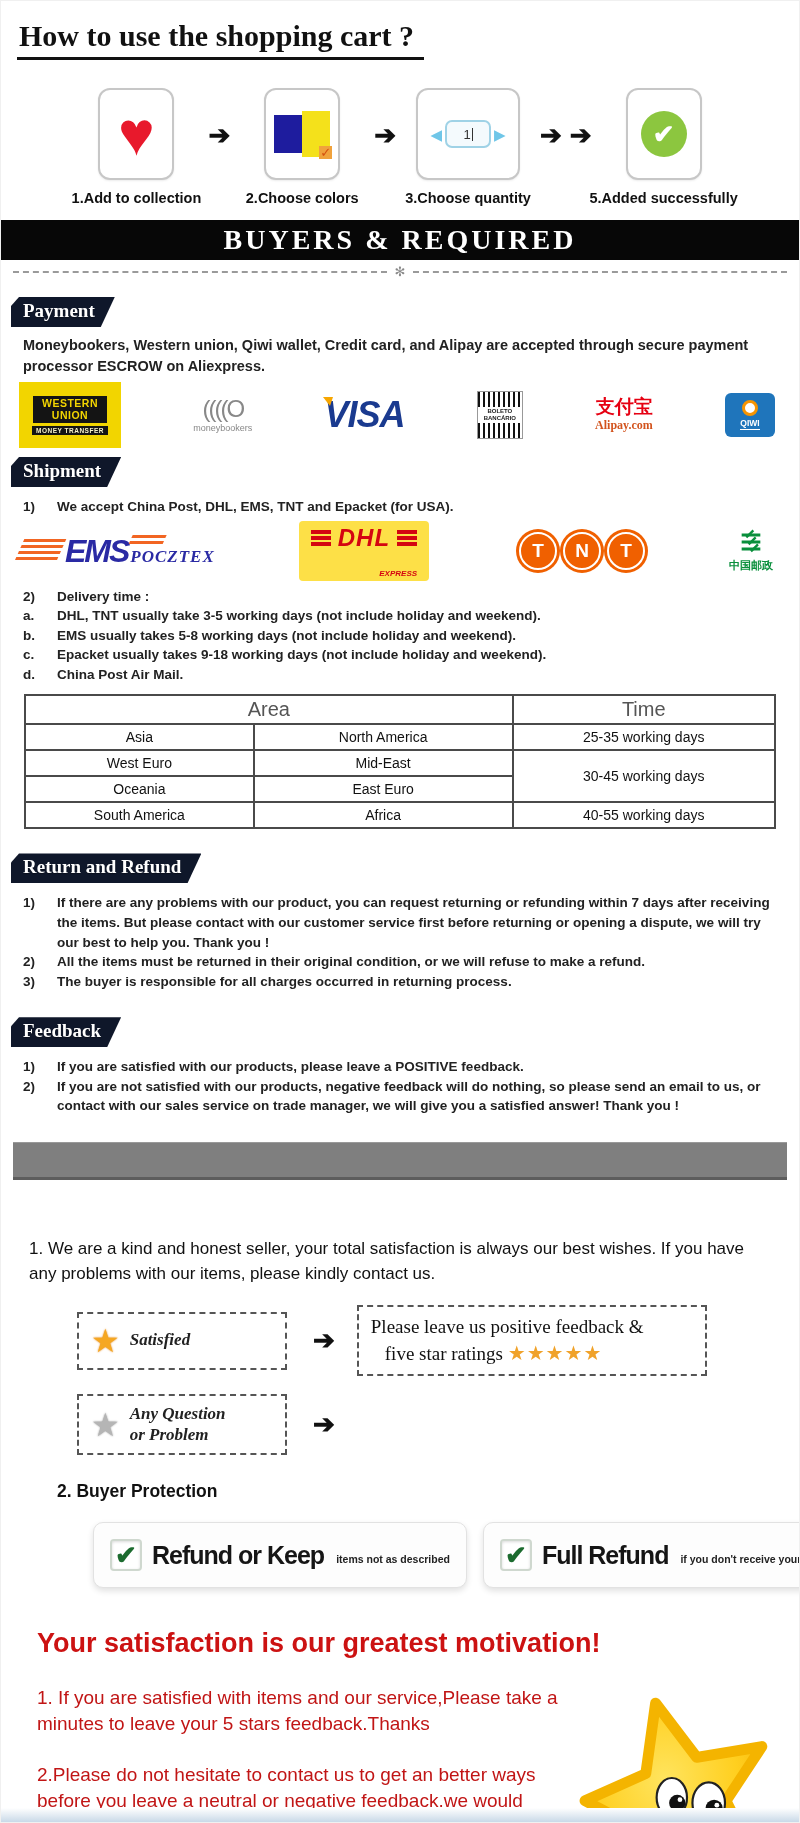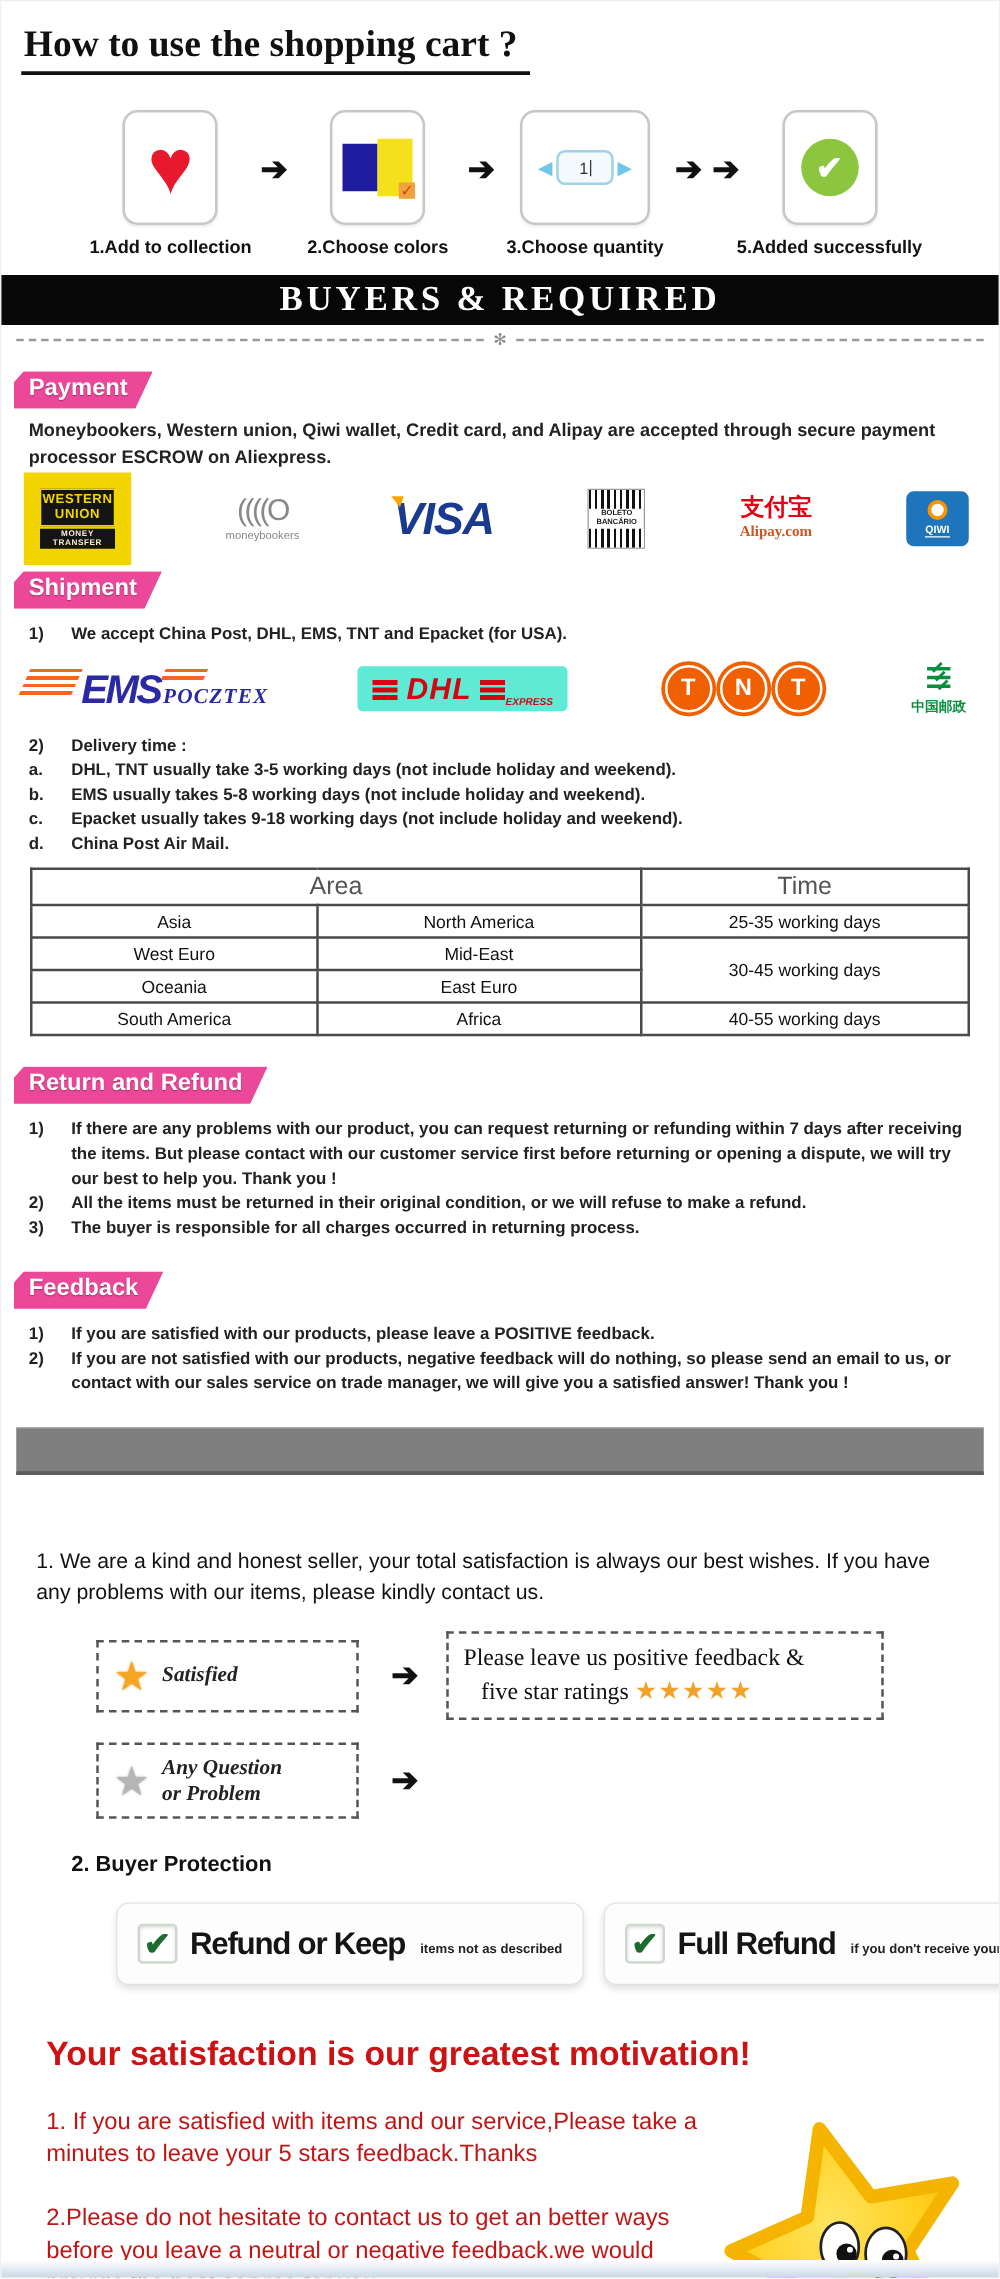--- a/index.html
+++ b/index.html
@@ -48,59 +48,60 @@
   }
   .black-banner span {
     font-family:"Liberation Serif", serif; font-weight:700; font-size:28px; color:#fff; letter-spacing:3px;
   }
   .dashed-divider { display:flex; align-items:center; gap:8px; padding:4px 12px 0 12px; }
   .dline { flex:1; border-top:2px dashed #9a9a9a; }
   .ornament { color:#8a8a8a; font-size:13px; }
 
   
   .tag {
-    display:inline-block; background:#ec4899; color:#fff; font-size:19px; font-weight:700;
+    display:inline-block; background:#0f172a; color:#fff; font-size:19px; font-weight:700;
     padding:3px 20px 5px 12px; margin-left:10px;
     clip-path:polygon(8px 0, 100% 0, calc(100% - 14px) 100%, 0 100%, 0 9px);
     text-shadow:0 1px 1px rgba(0,0,0,.35);
+    font-family:Liberation Serif, serif;
   }
 
   .num-row { display:flex; padding:0 18px 0 22px; font-size:13.5px; font-weight:700; color:#222; line-height:1.45; }
   .num-col { flex:0 0 34px; }
   .num-text { flex:1; }
 
   
   .pay-logos { display:flex; align-items:center; justify-content:space-between; padding:14px 24px 0 18px; height:62px; }
-  .wu { background:#f2d500; padding:13px; width:86px; }
+  .wu { background:#f2d500; padding:13px; width:102px; }
   .wu-box { background:#141414; border:1px solid #f2d500; color:#f2d500; font-size:10.5px; font-weight:800; text-align:center; line-height:1.1; padding:2px 0; letter-spacing:.5px; }
   .wu-bottom { background:#141414; color:#f7f2c9; font-size:6.5px; font-weight:700; text-align:center; margin-top:2px; padding:1px 0; letter-spacing:.5px; }
   .mb { display:flex; flex-direction:column; align-items:center; color:#777; }
   .mb-arcs { font-size:24px; letter-spacing:-2px; color:#888; line-height:1; }
   .mb-label { font-size:9px; color:#888; margin-top:2px; }
   .visa { position:relative; font-style:italic; font-weight:800; font-size:36px; color:#1a3a8f; letter-spacing:-1px; }
   .visa-flame { position:absolute; left:-2px; top:3px; width:0; height:0; border-left:7px solid transparent; border-right:3px solid transparent; border-top:9px solid #f7a600; }
   .boleto { width:46px; height:48px; border:1px solid #999; display:flex; flex-direction:column; background:#fff; }
   .boleto-bars { flex:1; background:repeating-linear-gradient(90deg,#111 0 2px,#fff 2px 5px); }
   .boleto-label { font-size:6px; font-weight:800; text-align:center; line-height:1.15; padding:1px 0; }
   .alipay { display:flex; flex-direction:column; align-items:flex-end; }
   .alipay-cn { color:#e60012; font-size:19px; font-weight:700; line-height:1.1; }
   .alipay-en { color:#d3541e; font-size:12px; font-weight:700; font-family:"Liberation Serif", serif; }
   .qiwi { width:50px; height:44px; background:#1f75bb; border-radius:6px; display:flex; flex-direction:column; align-items:center; justify-content:center; gap:2px; }
   .qiwi-ring { width:16px; height:16px; border-radius:50%; border:3px solid #f79400; background:#fff; }
   .qiwi-label { color:#fff; font-size:8.5px; font-weight:800; border-bottom:1px solid #fff; line-height:1.2; }
 
   
   .ship-logos { display:flex; align-items:center; justify-content:space-between; padding:10px 26px 0 18px; height:58px; }
-  .ems { display:flex; align-items:flex-start; }
+  .ems { display:flex; align-items:center; }
   .ems-stripes { width:42px; height:24px; background:repeating-linear-gradient(180deg,#f26522 0 3px,transparent 3px 6px); transform:skewX(-24deg); }
   .ems-stripes.small { width:34px; height:12px; }
   .ems-name { font-size:32px; font-weight:800; font-style:italic; color:#2a2aa4; letter-spacing:-2px; line-height:1; margin:0 2px 0 4px; }
   .ems-right { display:flex; flex-direction:column; align-items:flex-start; }
   .ems-sub { font-family:"Liberation Serif", serif; font-style:italic; font-weight:700; font-size:17px; color:#2a2aa4; letter-spacing:1px; }
-  .dhl { background:#5eead4; border-radius:4px; padding:5px 12px 3px 12px; display:flex; flex-direction:row; align-items:center; }
+  .dhl { background:#fde047; border-radius:4px; padding:5px 12px 3px 12px; display:flex; flex-direction:column; align-items:flex-end; }
   .dhl-top { display:flex; align-items:center; gap:7px; }
   .dhl-dash { width:20px; height:4px; background:#d40511; box-shadow:0 6px 0 #d40511, 0 -6px 0 #d40511; }
   .dhl-name { font-size:24px; font-weight:800; font-style:italic; color:#d40511; letter-spacing:1px; line-height:1; }
   .dhl-sub { font-size:8px; font-style:italic; font-weight:700; color:#d40511; align-self:flex-end; margin-top:19px; }
   .tnt { display:flex; }
   .tnt-circle { width:38px; height:38px; border-radius:50%; background:#f06000; border:2px solid #fff; box-shadow:0 0 0 3px #f06000; display:flex; align-items:center; justify-content:center; color:#fff; font-weight:800; font-size:19px; margin-left:6px; }
   .cnpost { display:flex; flex-direction:column; align-items:center; }
   .cnpost-label { color:#0a8f3c; font-size:11px; font-weight:700; margin-top:2px; }
 
   

